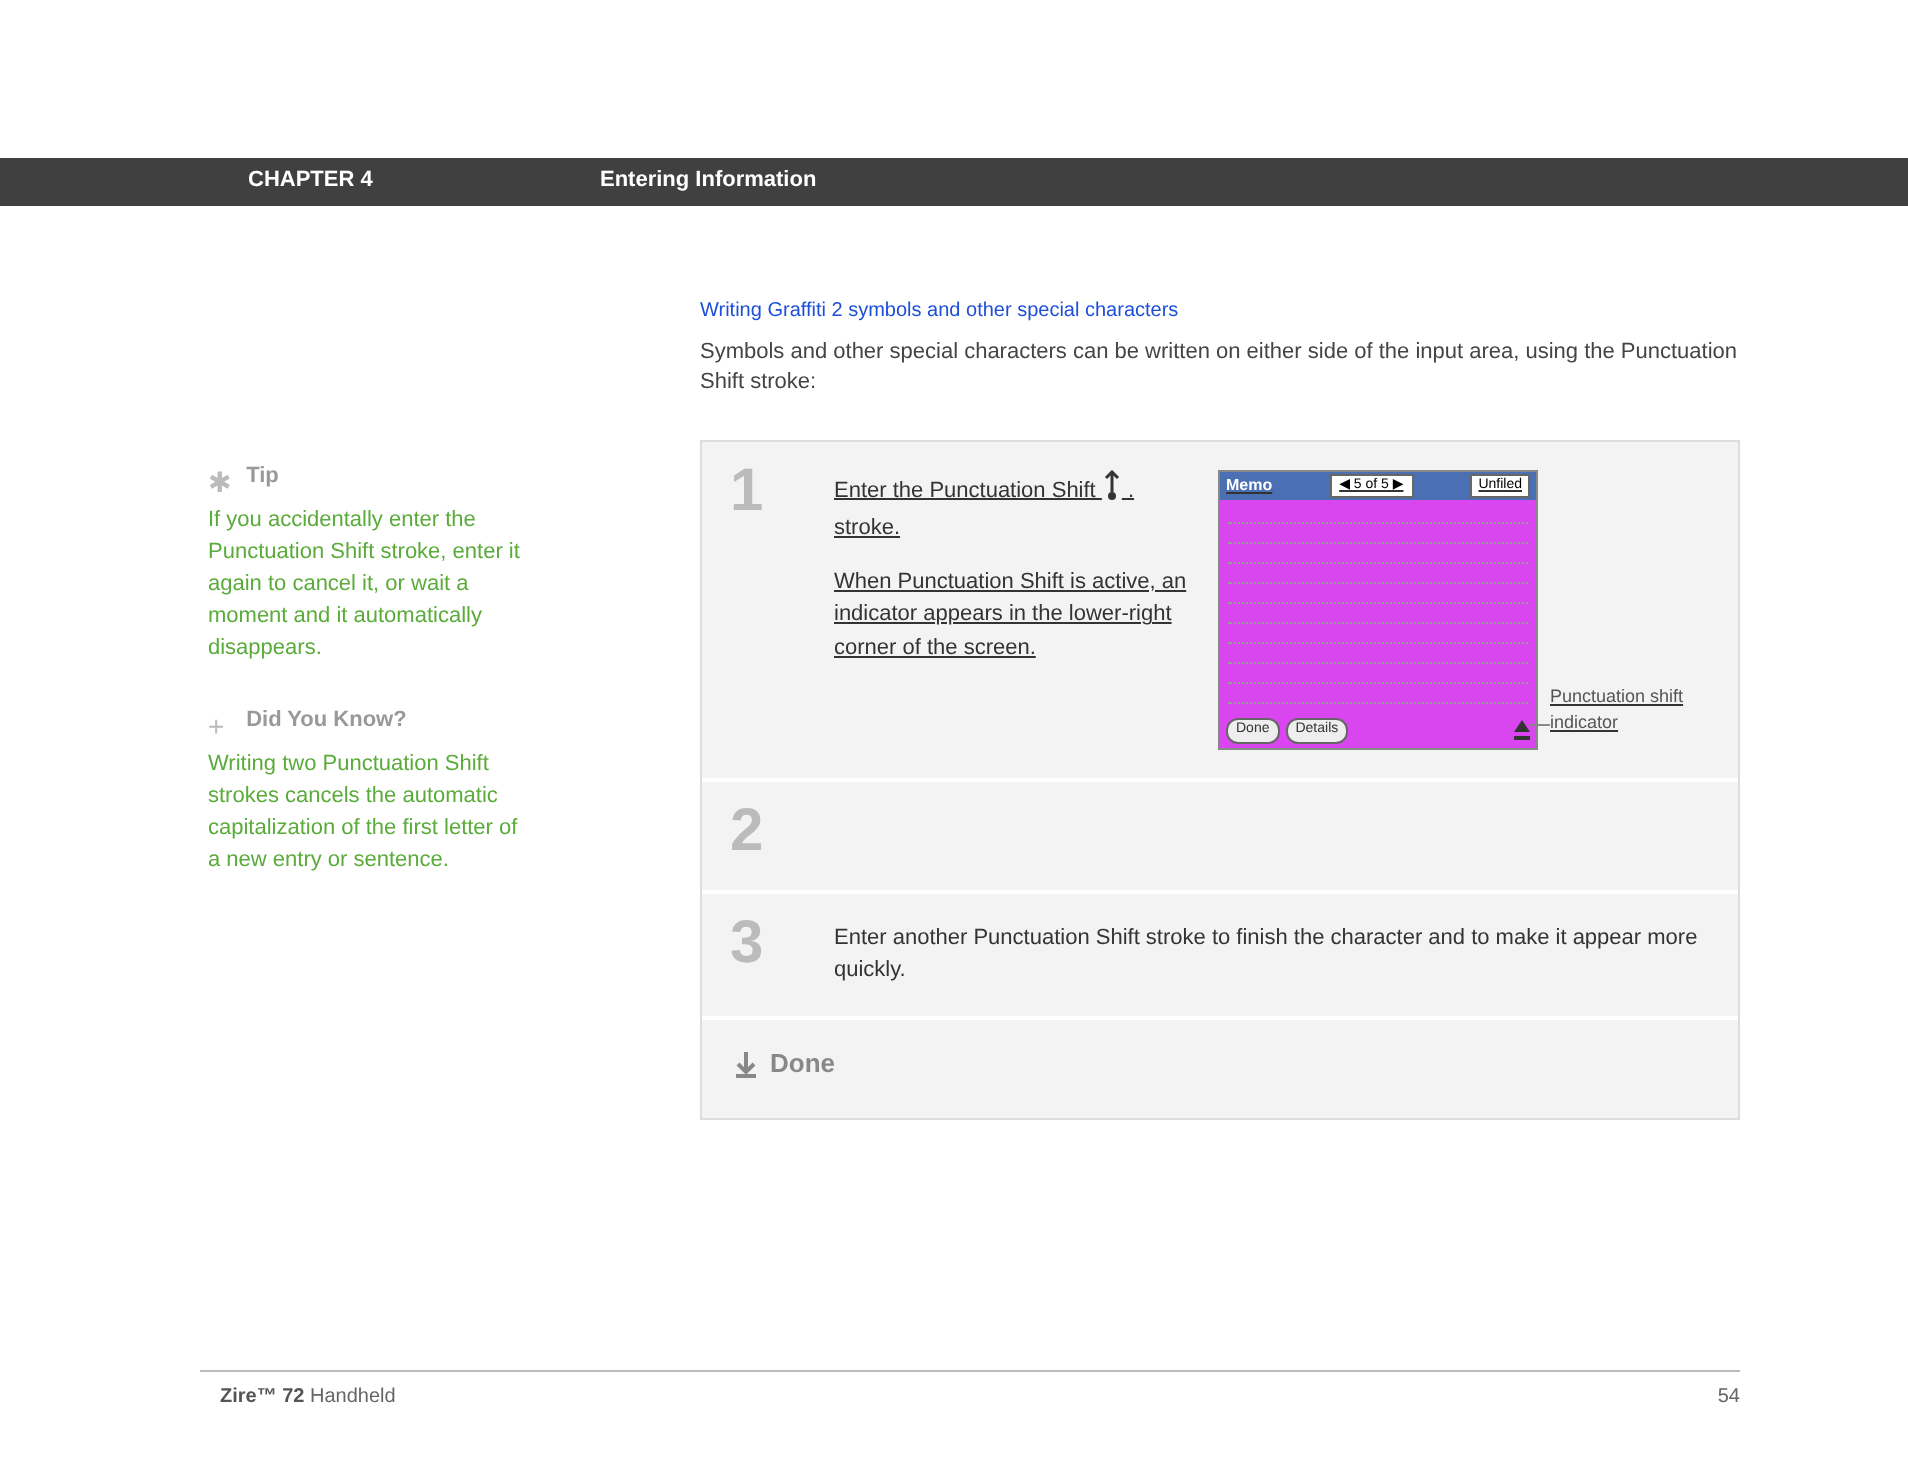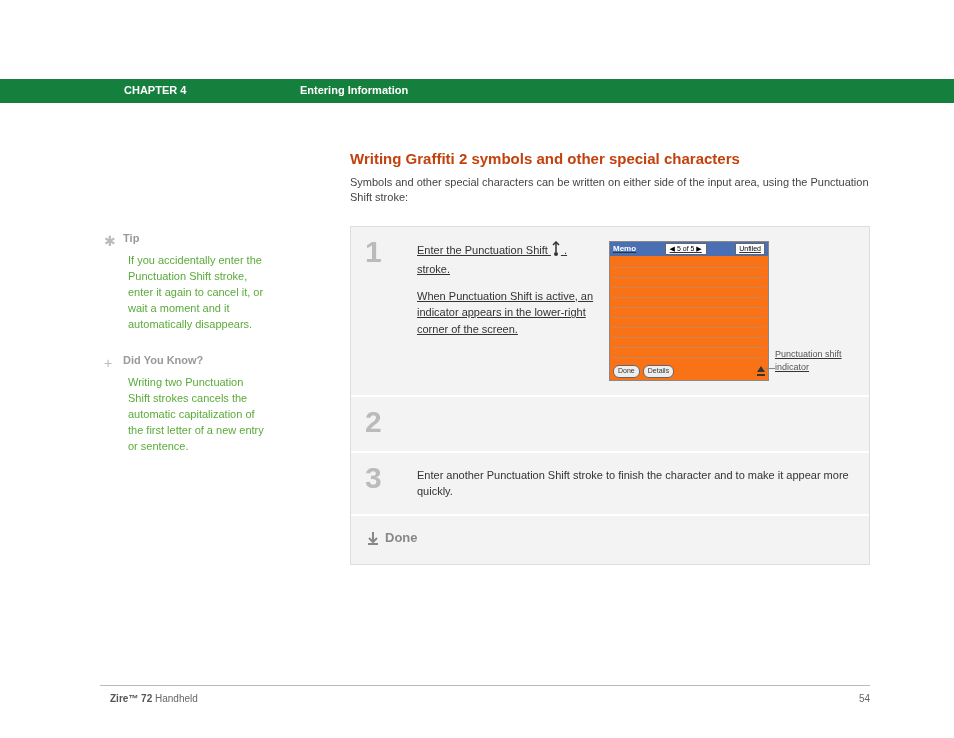--- a/index.html
+++ b/index.html
@@ -10,21 +10,21 @@
     height: 738px;
     position: relative;
     color: #333;
   }
   .orange-bar {
     position: absolute;
     top: 79px;
     left: 0;
     width: 100%;
     height: 24px;
-    background: #15803d;
+    background: #404040;
     color: #fff;
     font-size: 11px;
     font-weight: bold;
   }
   .orange-bar .ch { position: absolute; left: 124px; top: 5px; }
   .orange-bar .ti { position: absolute; left: 300px; top: 5px; }
 
   .sidebar {
     position: absolute;
     left: 104px;
@@ -41,34 +41,34 @@
     vertical-align: top;
     width: 16px;
   }
   .tip-head {
     font-weight: bold;
     color: #999;
     display: inline;
   }
   .tip-body {
     color: #5aab3a;
-    margin-left: 24px;
+    margin-left: 0;
     margin-top: 2px;
   }
 
   .main {
     position: absolute;
     left: 350px;
     top: 150px;
     width: 520px;
   }
   .main-title {
-    font-size: 15px;
-    font-weight: bold;
-    color: #c2410c;
+    font-size: 10px;
+    font-weight: normal;
+    color: #1d4ed8;
     margin-bottom: 8px;
   }
   .main-intro {
     font-size: 11px;
     color: #444;
     line-height: 1.4;
     margin-bottom: 20px;
   }
 
   .steps-box {
@@ -128,21 +128,21 @@
   
   .step1-cols { display: flex; gap: 12px; text-decoration: underline; }
   .step1-left { flex: 0 0 180px; font-size: 11px; line-height: 1.5; }
   .step1-right { flex: 1; display: flex; align-items: flex-start; gap: 6px; }
 
   
   .pda {
     width: 160px;
     height: 140px;
     border: 1px solid #888;
-    background: #f97316;
+    background: #d946ef;
     font-size: 8px;
     position: relative;
   }
   .pda-titlebar {
     height: 14px;
     background: #4a6fb3;
     color: #fff;
     display: flex;
     align-items: center;
     justify-content: space-between;

